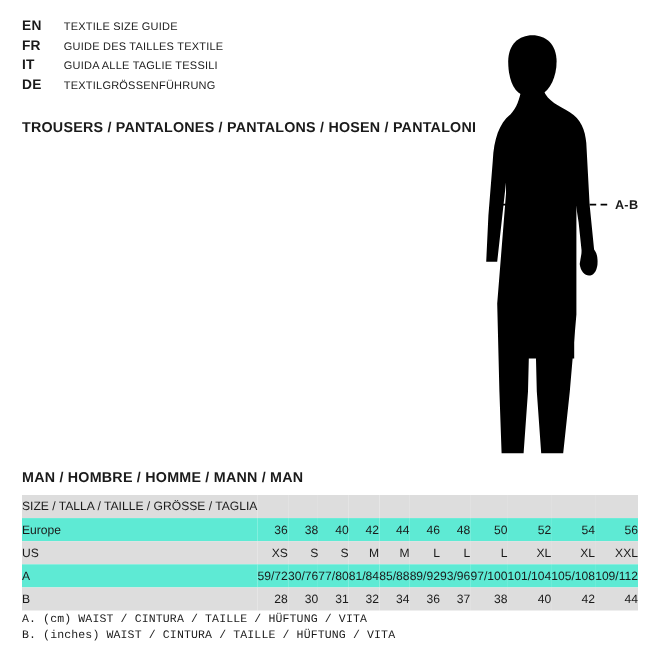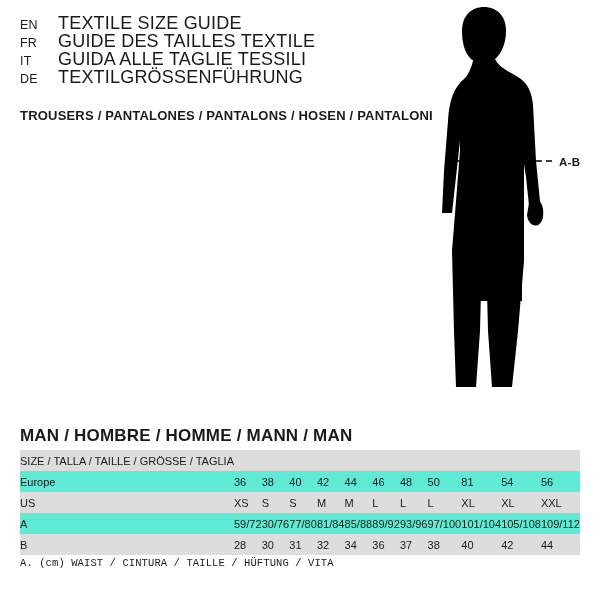--- a/index.html
+++ b/index.html
@@ -31,62 +31,63 @@
   .lang-row {
     display: flex;
     align-items: baseline;
     height: 18px;
     line-height: 18px;
   }
   .lang-code {
     width: 38px;
     font-size: 12.5px;
     letter-spacing: 0.2px;
+    font-weight: bold;
   }
   .lang-text {
-    font-size: 18px;
+    font-size: 10px;
     letter-spacing: 0.2px;
     text-align: right;
   }
 
   .subtitle {
     position: absolute;
     left: 20px;
     top: 108px;
     font-size: 13px;
     font-weight: bold;
     letter-spacing: 0.2px;
   }
 
   
   .figure-wrap {
     position: absolute;
     left: 400px;
-    top: 1px;
+    top: 26px;
     width: 200px;
     height: 400px;
   }
   .figure-svg {
     display: block;
   }
   .ab-label {
     position: absolute;
     left: 159px;
     top: 155px;
     font-size: 11.5px;
     font-weight: bold;
     letter-spacing: 0.3px;
   }
 
   
   .table-title {
     position: absolute;
     left: 20px;
     top: 426px;
-    font-size: 17px;
+    font-size: 13px;
     font-weight: bold;
     letter-spacing: 0.2px;
   }
 
   table.sizes {
     position: absolute;
     left: 20px;
     top: 450px;
     width: 560px;
     border-collapse: collapse;
@@ -103,21 +104,21 @@
   }
   table.sizes tr.white td {
     background: #5eead4;
   }
   td.label-col {
     width: 88px;
     padding-left: 2px;
   }
   td.val {
     width: 47px;
-    text-align: left;
+    text-align: right;
     margin-left: 27px;
   }
 
   .footnotes {
     position: absolute;
     left: 20px;
     top: 556px;
     font-size: 10.5px;
     line-height: 15px;
     letter-spacing: 0.1px;
@@ -197,21 +198,21 @@
       <tr class="white">
         <td class="label-col">Europe</td>
         <td class="val">36</td>
         <td class="val">38</td>
         <td class="val">40</td>
         <td class="val">42</td>
         <td class="val">44</td>
         <td class="val">46</td>
         <td class="val">48</td>
         <td class="val">50</td>
-        <td class="val">81</td>
+        <td class="val">52</td>
         <td class="val">54</td>
         <td class="val">56</td>
       </tr>
       <tr class="shaded">
         <td class="label-col">US</td>
         <td class="val">XS</td>
         <td class="val">S</td>
         <td class="val">S</td>
         <td class="val">M</td>
         <td class="val">M</td>
@@ -248,15 +249,16 @@
         <td class="val">38</td>
         <td class="val">40</td>
         <td class="val">42</td>
         <td class="val">44</td>
       </tr>
     </tbody>
   </table>
 
   <div class="footnotes">
     <div>A. (cm) WAIST / CINTURA / TAILLE / HÜFTUNG / VITA</div>
+    <div>B. (inches) WAIST / CINTURA / TAILLE / HÜFTUNG / VITA</div>
   </div>
 
 </div>
 
 </body></html>

